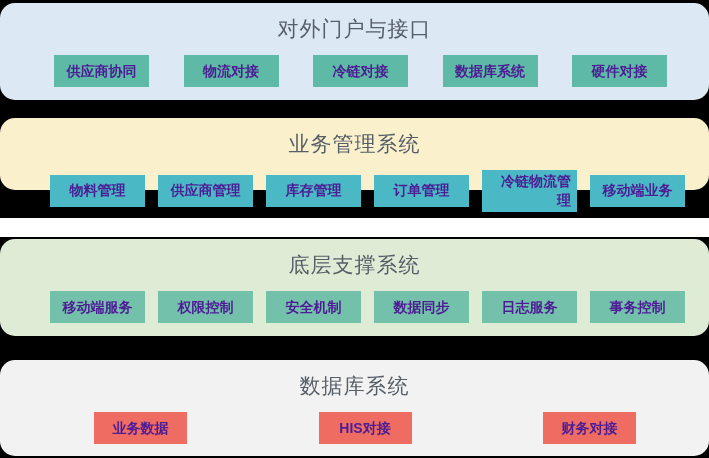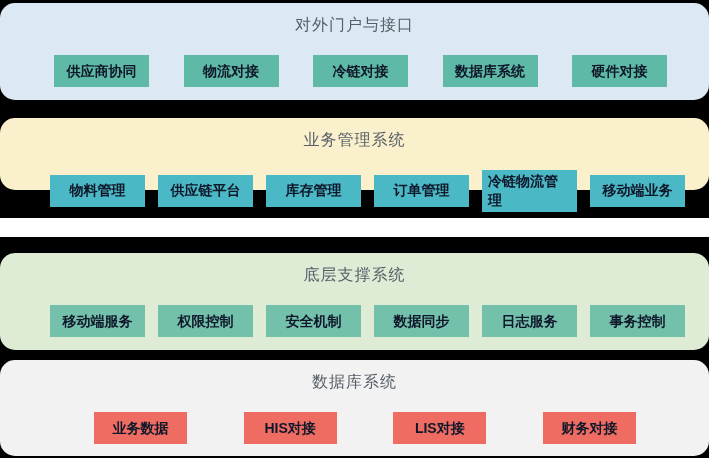--- a/index.html
+++ b/index.html
@@ -17,35 +17,35 @@
   }
   .layer {
     position: absolute;
     left: 0;
     width: 709px;
     border-radius: 15px;
     box-sizing: border-box;
   }
   .layer-0 { top: 3px;   height: 97px;  background: #dce9f4; }
   .layer-1 { top: 118px; height: 72px; background: #fbf0cc; }
-  .layer-2 { top: 253px; height: 97px;  background: #dfecd5; }
+  .layer-2 { top: 239px; height: 97px;  background: #dfecd5; }
   .layer-3 { top: 360px; height: 96px;  background: #f2f2f2; }
   .white-gap {
     position: absolute;
     left: 0;
     top: 218px;
     width: 709px;
     height: 19px;
     background: #ffffff;
   }
   .layer-title {
     margin: 0;
     padding-top: 12px;
     text-align: center;
-    font-size: 16px;
+    font-size: 21px;
     font-weight: normal;
     color: #565e68;
     letter-spacing: 1px;
   }
   .btn-row {
     position: absolute;
     left: 0;
     right: 0;
     top: 52px;
     display: flex;
@@ -53,22 +53,22 @@
     align-items: center;
   }
   .row-5 { padding: 0 42px 0 54px; }
   .row-6 { padding: 0 24px 0 50px; }
   .row-4 { padding: 0 73px 0 94px; }
   .chip {
     min-height: 32px;
     display: flex;
     align-items: center;
     justify-content: center;
-    text-align: left;
-    color: #0f172a;
+    text-align: right;
+    color: #4c1d95;
     font-size: 14px;
     font-weight: bold;
     line-height: 1.35;
     box-sizing: border-box;
     padding: 2px 6px;
   }
   .row-5 .chip { width: 95px; }
   .row-6 .chip { width: 95px; }
   .row-4 .chip { width: 93px; }
   .chip-teal  { background: #5ebaa6; }
@@ -89,21 +89,21 @@
       <div class="chip chip-teal">冷链对接</div>
       <div class="chip chip-teal">数据库系统</div>
       <div class="chip chip-teal">硬件对接</div>
     </div>
   </section>
 
   <section class="layer layer-1">
     <h2 class="layer-title">业务管理系统</h2>
     <div class="btn-row row-6">
       <div class="chip chip-cyan">物料管理</div>
-      <div class="chip chip-cyan">供应链平台</div>
+      <div class="chip chip-cyan">供应商管理</div>
       <div class="chip chip-cyan">库存管理</div>
       <div class="chip chip-cyan">订单管理</div>
       <div class="chip chip-cyan">冷链物流管理</div>
       <div class="chip chip-cyan">移动端业务</div>
     </div>
   </section>
 
   <div class="white-gap"></div>
 
   <section class="layer layer-2">
@@ -116,18 +116,17 @@
       <div class="chip chip-green">日志服务</div>
       <div class="chip chip-green">事务控制</div>
     </div>
   </section>
 
   <section class="layer layer-3">
     <h2 class="layer-title">数据库系统</h2>
     <div class="btn-row row-4">
       <div class="chip chip-red">业务数据</div>
       <div class="chip chip-red">HIS对接</div>
-      <div class="chip chip-red">LIS对接</div>
       <div class="chip chip-red">财务对接</div>
     </div>
   </section>
 
 </div>
 
 </body></html>

